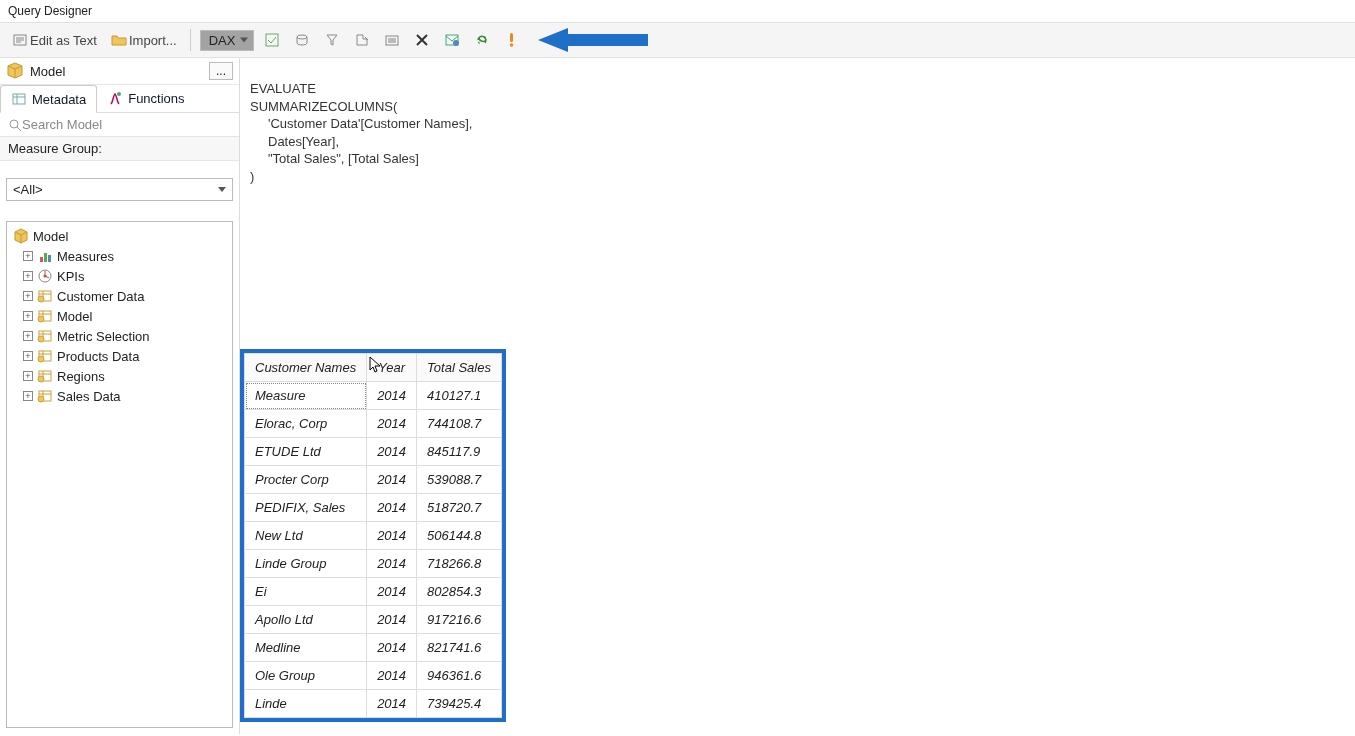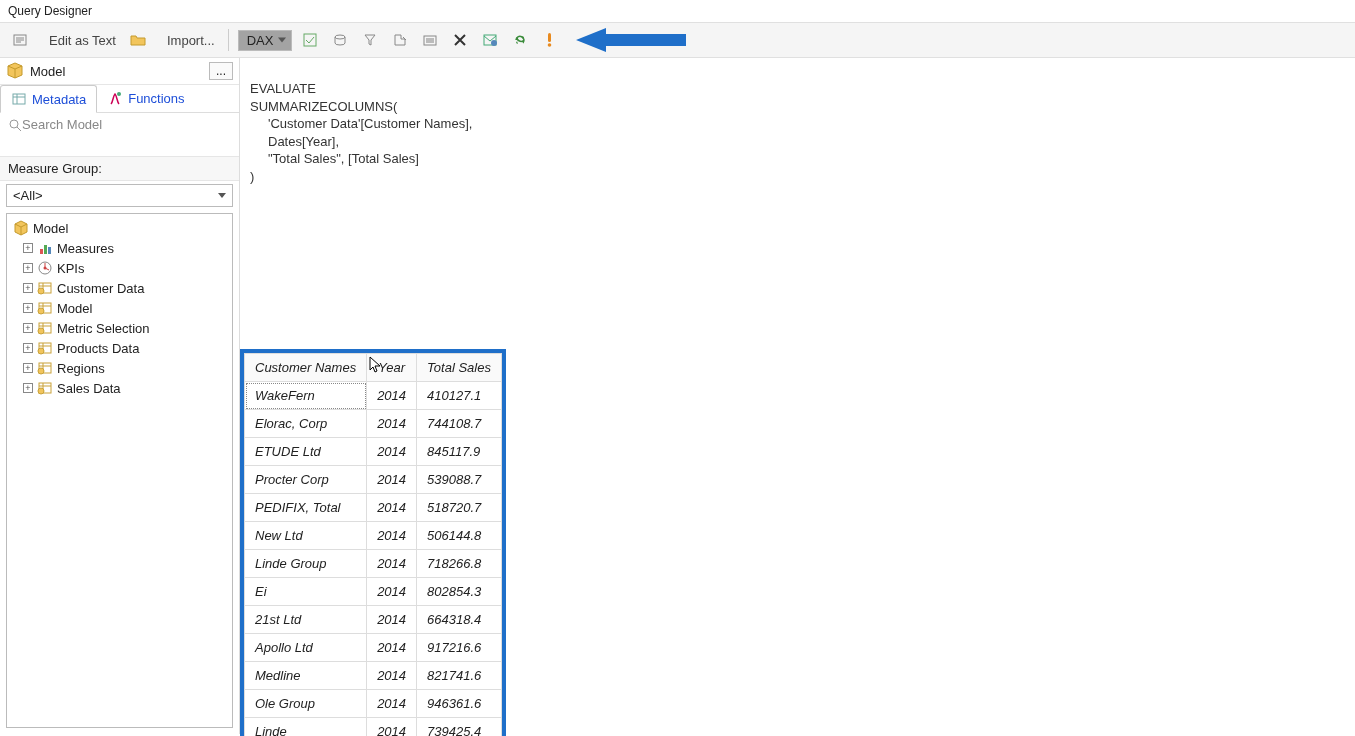--- a/index.html
+++ b/index.html
@@ -24,21 +24,21 @@
     border-bottom: 1px solid #e0e0e0;
     padding: 4px 8px;
     display: flex;
     align-items: center;
     gap: 6px;
     height: 36px;
   }
   .tb-btn {
     display: flex;
     align-items: center;
-    gap: 21px;
+    gap: 2px;
     padding: 2px 4px;
     cursor: pointer;
     color: #444;
     font-size: 13px;
   }
   .tb-sep { width:1px; height:22px; background:#ccc; margin:0 3px; }
   .lang-select {
     border: 1px solid #bbb;
     padding: 2px 18px 2px 8px;
     font-size: 13px;
@@ -104,21 +104,21 @@
     display:flex;
     border-bottom:1px solid #ddd;
   }
   .tab {
     display:flex;
     align-items:center;
     gap:5px;
     padding:5px 10px;
     cursor:pointer;
     font-size:13px;
-    color:#1d4ed8;
+    color:#0f172a;
   }
   .tab.active {
     background:#fff;
     border:1px solid #ccc;
     border-bottom:1px solid #fff;
     border-top-left-radius:3px;
     border-top-right-radius:3px;
     margin-bottom:-1px;
   }
   .search-row {
@@ -126,24 +126,23 @@
     align-items:center;
     padding:4px 8px;
     color:#888;
   }
   .mg-label {
     padding:4px 8px;
     background:#f7f7f7;
     border-top:1px solid #e6e6e6;
     border-bottom:1px solid #e6e6e6;
     font-size:13px;
-    margin-top:20px;
   }
   .mg-select {
-    margin:3px 6px;
+    margin:17px 6px;
     border:1px solid #bbb;
     padding:3px 6px;
     display:flex;
     justify-content:space-between;
     align-items:center;
     cursor:pointer;
   }
   .mg-select .chev {
     width:0;height:0;
     border-left:4px solid transparent;
@@ -451,63 +450,58 @@
             <tr id="rhead">
               <th>Customer Names</th>
               <th style="position: relative;">Year<span><svg width="14" height="18" style="position:absolute;left:2px;top:2px">
                     <path d="M1 1l0 13 3-3 2 5 2-1-2-5 5 0z" fill="#fff" stroke="#000"></path>
                   </svg></span></th>
               <th>Total Sales</th>
             </tr>
           </thead>
         <tbody id="rbody">
             <tr>
-              <td>WakeFern</td>
+              <td>Measure</td>
               <td>2014</td>
               <td>410127.1</td>
             </tr>
             <tr>
               <td>Elorac, Corp</td>
               <td>2014</td>
               <td>744108.7</td>
             </tr>
             <tr>
               <td>ETUDE Ltd</td>
               <td>2014</td>
               <td>845117.9</td>
             </tr>
             <tr>
               <td>Procter Corp</td>
               <td>2014</td>
               <td>539088.7</td>
             </tr>
             <tr>
-              <td>PEDIFIX, Total</td>
+              <td>PEDIFIX, Sales</td>
               <td>2014</td>
               <td>518720.7</td>
             </tr>
             <tr>
               <td>New Ltd</td>
               <td>2014</td>
               <td>506144.8</td>
             </tr>
             <tr>
               <td>Linde Group</td>
               <td>2014</td>
               <td>718266.8</td>
             </tr>
             <tr>
               <td>Ei</td>
               <td>2014</td>
               <td>802854.3</td>
-            </tr>
-            <tr>
-              <td>21st Ltd</td>
-              <td>2014</td>
-              <td>664318.4</td>
             </tr>
             <tr>
               <td>Apollo Ltd</td>
               <td>2014</td>
               <td>917216.6</td>
             </tr>
             <tr>
               <td>Medline</td>
               <td>2014</td>
               <td>821741.6</td>

